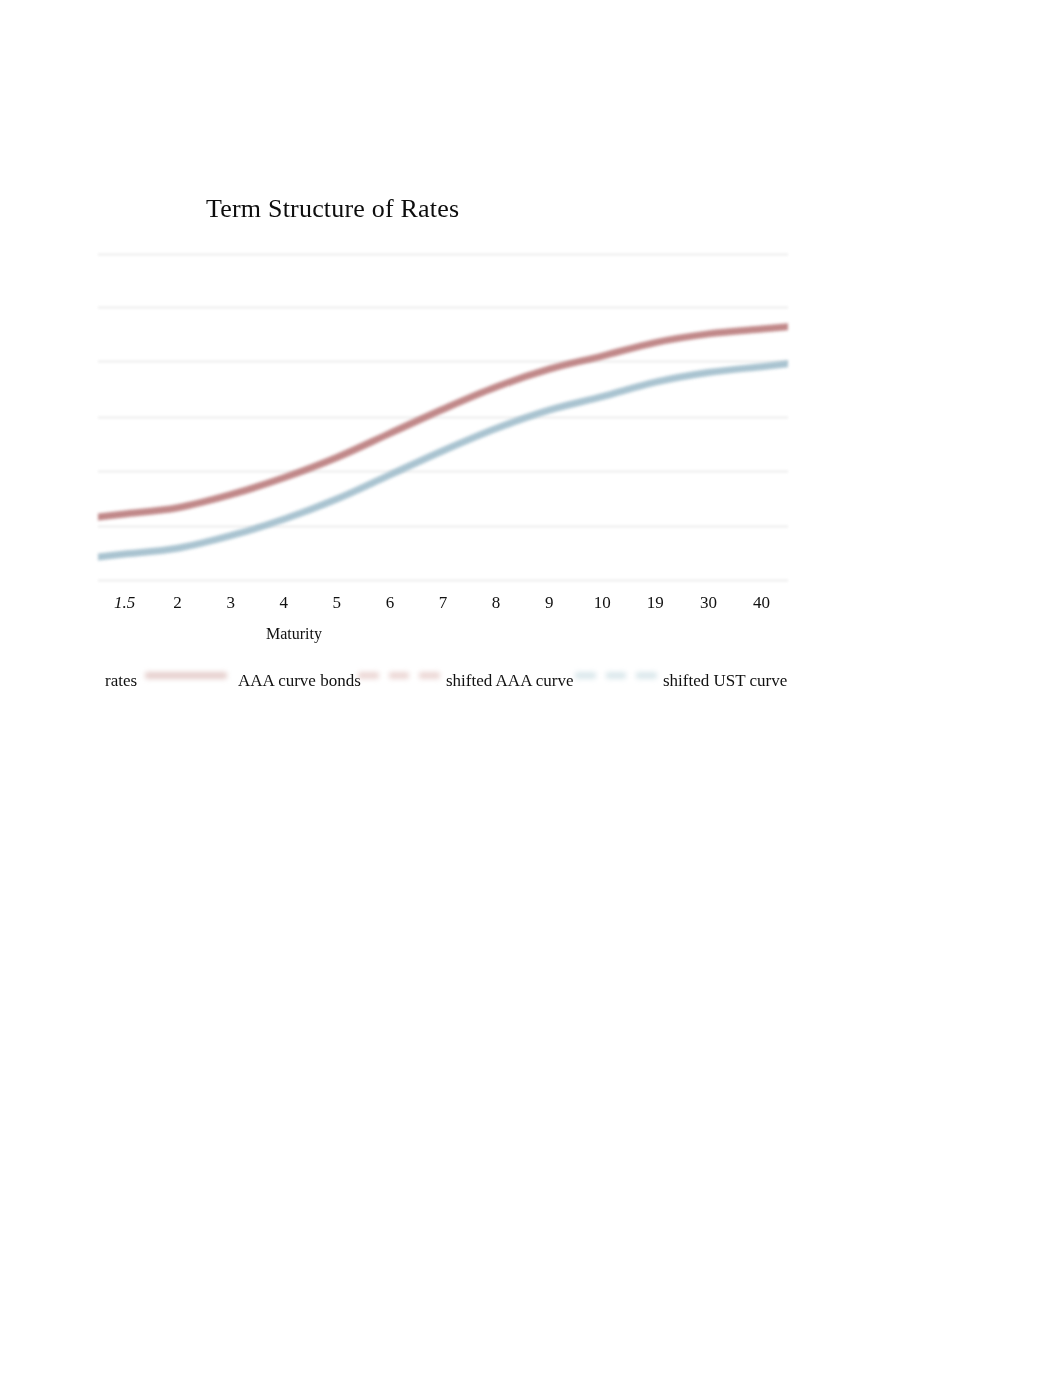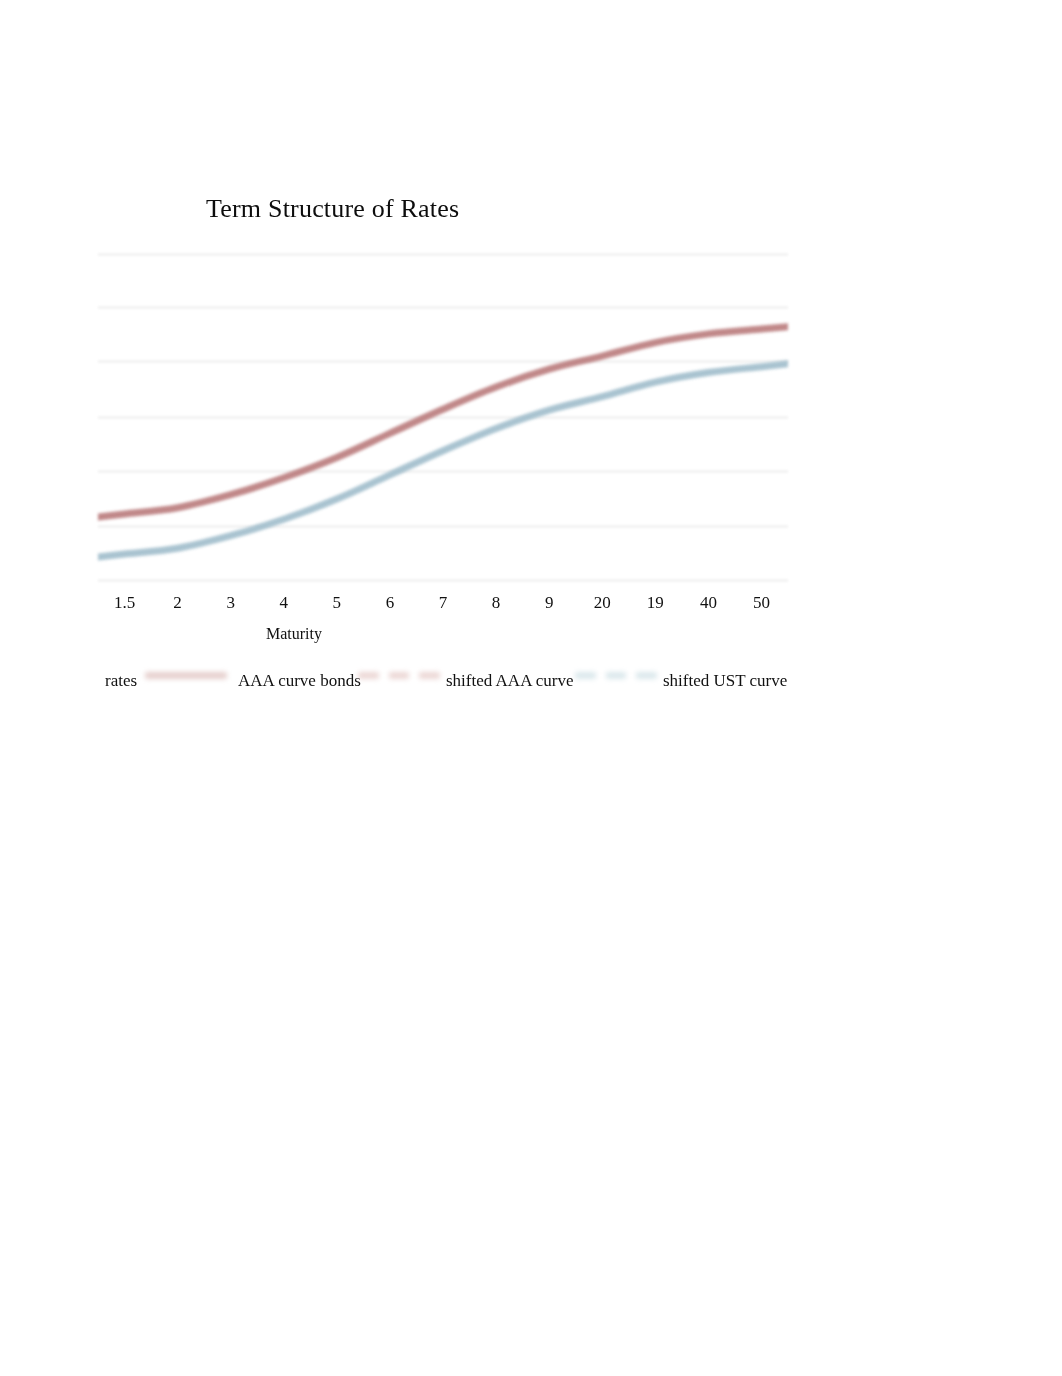--- a/index.html
+++ b/index.html
@@ -144,33 +144,33 @@
     </div>
 
     <svg id="series-svg" viewBox="0 0 690 338" preserveAspectRatio="none">
       <path id="series-aaa" fill="none" stroke-width="7" stroke-linecap="round" stroke-linejoin="round" d="M0.00,271.12 C4.42,270.60 13.27,269.55 26.54,267.99 C39.81,266.42 61.92,264.93 79.62,261.71 C97.31,258.49 115.00,253.66 132.69,248.67 C150.38,243.68 168.08,237.97 185.77,231.77 C203.46,225.57 221.15,218.90 238.85,211.49 C256.54,204.09 274.23,195.40 291.92,187.35 C309.62,179.30 327.31,170.93 345.00,163.21 C362.69,155.48 380.38,147.67 398.08,140.99 C415.77,134.31 433.46,128.28 451.15,123.13 C468.85,117.98 486.54,114.52 504.23,110.09 C521.92,105.67 539.62,100.27 557.31,96.57 C575.00,92.87 592.69,90.13 610.38,87.88 C628.08,85.63 650.19,84.26 663.46,83.05 C676.73,81.84 685.58,81.04 690.00,80.64" stroke="#bc7f80"></path>
       <path id="series-ust" fill="none" stroke-width="7" stroke-linecap="round" stroke-linejoin="round" d="M0.00,310.96 C4.42,310.48 13.27,309.51 26.54,308.06 C39.81,306.61 61.92,305.33 79.62,302.27 C97.31,299.21 115.00,294.54 132.69,289.71 C150.38,284.89 168.08,279.41 185.77,273.30 C203.46,267.18 221.15,260.42 238.85,253.02 C256.54,245.61 274.23,236.92 291.92,228.87 C309.62,220.83 327.31,212.46 345.00,204.73 C362.69,197.01 380.38,189.28 398.08,182.52 C415.77,175.76 433.46,169.48 451.15,164.17 C468.85,158.86 486.54,155.32 504.23,150.65 C521.92,145.98 539.62,140.19 557.31,136.17 C575.00,132.14 592.69,129.08 610.38,126.51 C628.08,123.93 650.19,122.16 663.46,120.71 C676.73,119.27 685.58,118.30 690.00,117.82" stroke="#a3bfcd"></path>
     </svg>
 
   </div>
 
   <div id="x-tick-labels">
-      <div class="x-tick" style="left: 26.5385px;">1.5</div>
+      <div class="x-tick" style="left: 26.5385px; font-style: italic;">1.5</div>
       <div class="x-tick" style="left: 79.6154px;">2</div>
       <div class="x-tick" style="left: 132.692px;">3</div>
       <div class="x-tick" style="left: 185.769px;">4</div>
       <div class="x-tick" style="left: 238.846px;">5</div>
       <div class="x-tick" style="left: 291.923px;">6</div>
       <div class="x-tick" style="left: 345px;">7</div>
       <div class="x-tick" style="left: 398.077px;">8</div>
       <div class="x-tick" style="left: 451.154px;">9</div>
-      <div class="x-tick" style="left: 504.231px;">20</div>
+      <div class="x-tick" style="left: 504.231px;">10</div>
       <div class="x-tick" style="left: 557.308px;">19</div>
-      <div class="x-tick" style="left: 610.385px;">40</div>
-      <div class="x-tick" style="left: 663.462px;">50</div>
+      <div class="x-tick" style="left: 610.385px;">30</div>
+      <div class="x-tick" style="left: 663.462px;">40</div>
     </div>
 
   <div id="x-axis-title">Maturity</div>
 
   <div id="legend">
       <div class="legend-label" style="left: 7px; text-align: right;">rates</div>
       <div class="legend-swatch" style="left: 47px; width: 82px;">
         <div class="seg" style="left: 0px; width: 100%; background: rgb(230, 207, 205);"></div>
       </div>
       <div class="legend-label" style="left: 140px;">AAA curve bonds</div>

